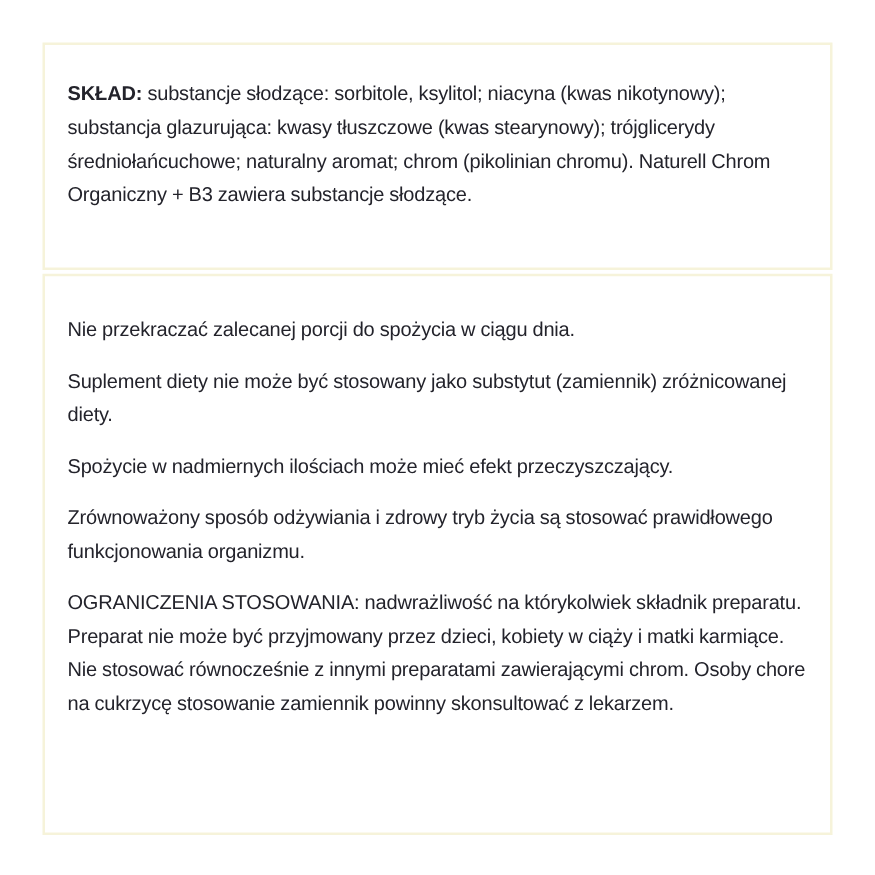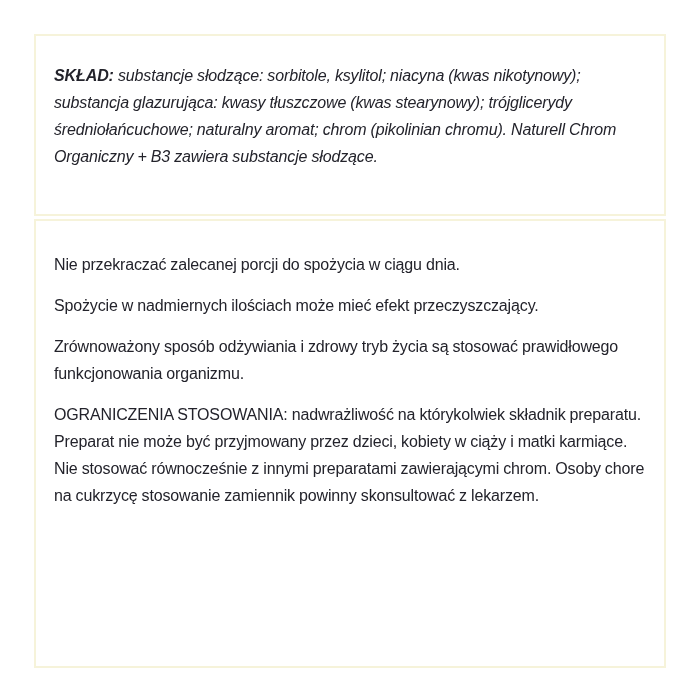--- a/index.html
+++ b/index.html
@@ -33,21 +33,20 @@
   }
 
   .info-box + .info-box {
     margin-top: 3px;
   }
 
   #ingredients-box {
     min-height: 182px;
     padding-top: 26px;
     padding-bottom: 42px;
-    font-style: italic;
   }
 
   #usage-box {
     min-height: 449px;
     padding-top: 30px;
     padding-bottom: 30px;
   }
 
   .para {
     margin: 0;
@@ -81,20 +80,21 @@
 
   <section class="info-box" id="ingredients-box">
     <p class="para"><span class="lead-bold">SKŁAD:</span><span> substancje słodzące: sorbitole, ksylitol; niacyna (kwas nikotynowy); substancja glazurująca: kwasy tłuszczowe (kwas stearynowy); trójglicerydy średniołańcuchowe; naturalny aromat; chrom (pikolinian chromu). Naturell Chrom Organiczny + B3 zawiera substancje słodzące.</span></p>
   </section>
 
   <section class="info-box" id="usage-box">
 
 
     <p class="para"><span>Nie przekraczać zalecanej porcji do spożycia w ciągu dnia.</span></p>
 
+    <p class="para"><span>Suplement diety nie może być stosowany jako substytut (zamiennik) zróżnicowanej diety.</span></p>
 
     <p class="para"><span>Spożycie w nadmiernych ilościach może mieć efekt przeczyszczający.</span></p>
 
     <p class="para"><span>Zrównoważony sposób odżywiania i zdrowy tryb życia są stosować prawidłowego funkcjonowania organizmu.</span></p>
 
     <p class="para"><span class="lead-caps">OGRANICZENIA STOSOWANIA:</span><span> nadwrażliwość na którykolwiek składnik preparatu. Preparat nie może być przyjmowany przez dzieci, kobiety w ciąży i matki karmiące. Nie stosować równocześnie z innymi preparatami zawierającymi chrom. Osoby chore na cukrzycę stosowanie zamiennik powinny skonsultować z lekarzem.</span></p>
 
   </section>
 
 </div>

